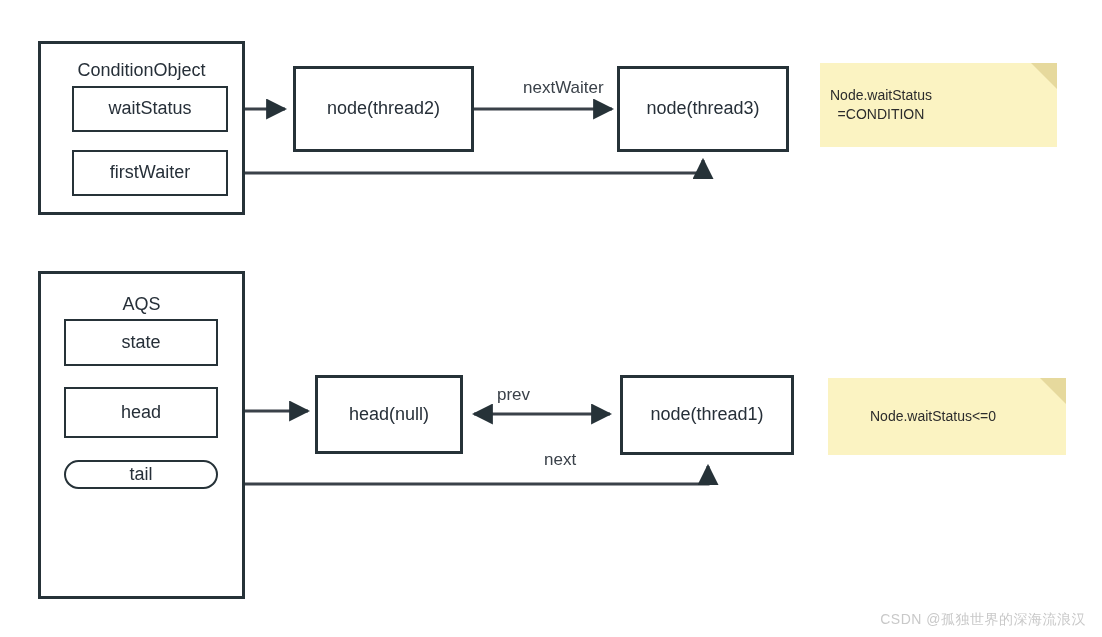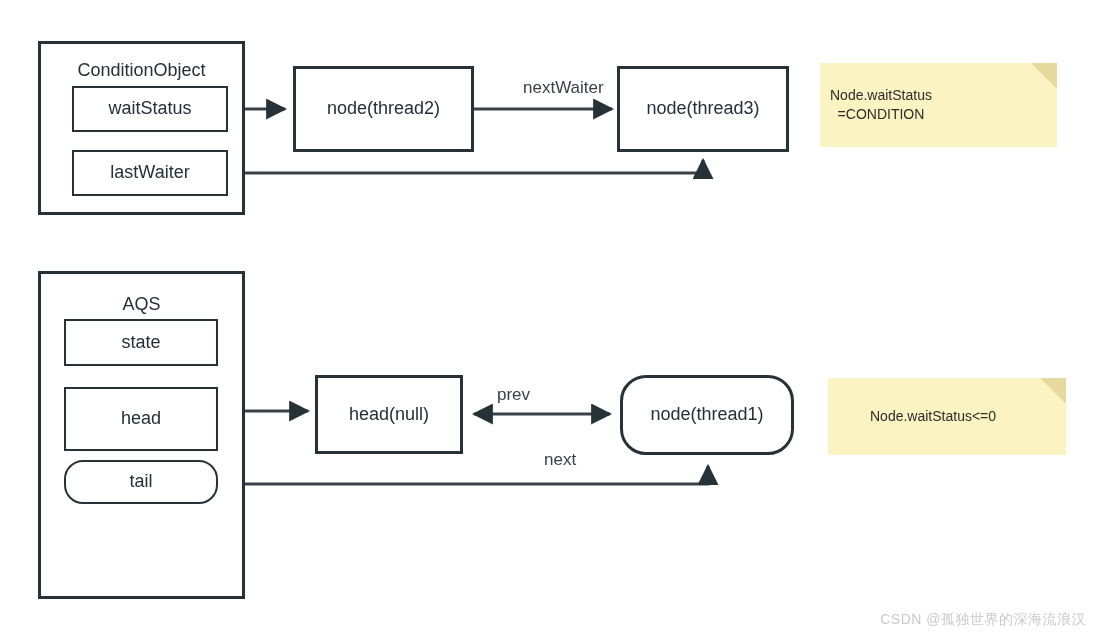--- a/index.html
+++ b/index.html
@@ -153,21 +153,21 @@
 
   <div class="box container-box" style="left:38px; top:41px; width:207px; height:174px;">
     <div class="container-title" style="top:16px;">ConditionObject</div>
   </div>
 
   <div class="box field-box" style="left:72px; top:86px; width:156px; height:46px;">
     <span>waitStatus</span>
   </div>
 
   <div class="box field-box" style="left:72px; top:150px; width:156px; height:46px;">
-    <span>lastWaiter</span>
+    <span>firstWaiter</span>
   </div>
 
   <div class="box node-box" style="left:293px; top:66px; width:181px; height:86px;text-align:right;">
     <span>node(thread2)</span>
   </div>
 
   <div class="box node-box" style="left:617px; top:66px; width:172px; height:86px;">
     <span>node(thread3)</span>
   </div>
 
@@ -180,34 +180,34 @@
   </div>
 
   <div class="box container-box" style="left:38px; top:271px; width:207px; height:328px;">
     <div class="container-title" style="top:20px;">AQS</div>
   </div>
 
   <div class="box field-box" style="left:64px; top:319px; width:154px; height:47px;">
     <span>state</span>
   </div>
 
-  <div class="box field-box" style="left:64px; top:387px; width:154px; height:64px;">
+  <div class="box field-box" style="left:64px; top:387px; width:154px; height:51px;">
     <span>head</span>
   </div>
 
-  <div class="box field-box" style="left:64px; top:460px; width:154px; height:44px;border-radius:19px;">
+  <div class="box field-box" style="left:64px; top:460px; width:154px; height:29px;border-radius:19px;">
     <span>tail</span>
   </div>
 
 
   <div class="box node-box" style="left:315px; top:375px; width:148px; height:79px;">
     <span>head(null)</span>
   </div>
 
-  <div class="box node-box" style="left:620px; top:375px; width:174px; height:80px;border-radius:26px;">
+  <div class="box node-box" style="left:620px; top:375px; width:174px; height:80px;">
     <span>node(thread1)</span>
   </div>
 
   <div class="edge-label" style="left:497px; top:385px;">prev</div>
 
   <div class="edge-label" style="left:544px; top:421px;margin-top:29px;">next</div>
 
   <div class="sticky" style="left:828px; top:378px; width:238px; height:77px;padding-left:42px;">
     <span class="fold"></span>
     <span class="note-text">Node.waitStatus&lt;=0</span>

